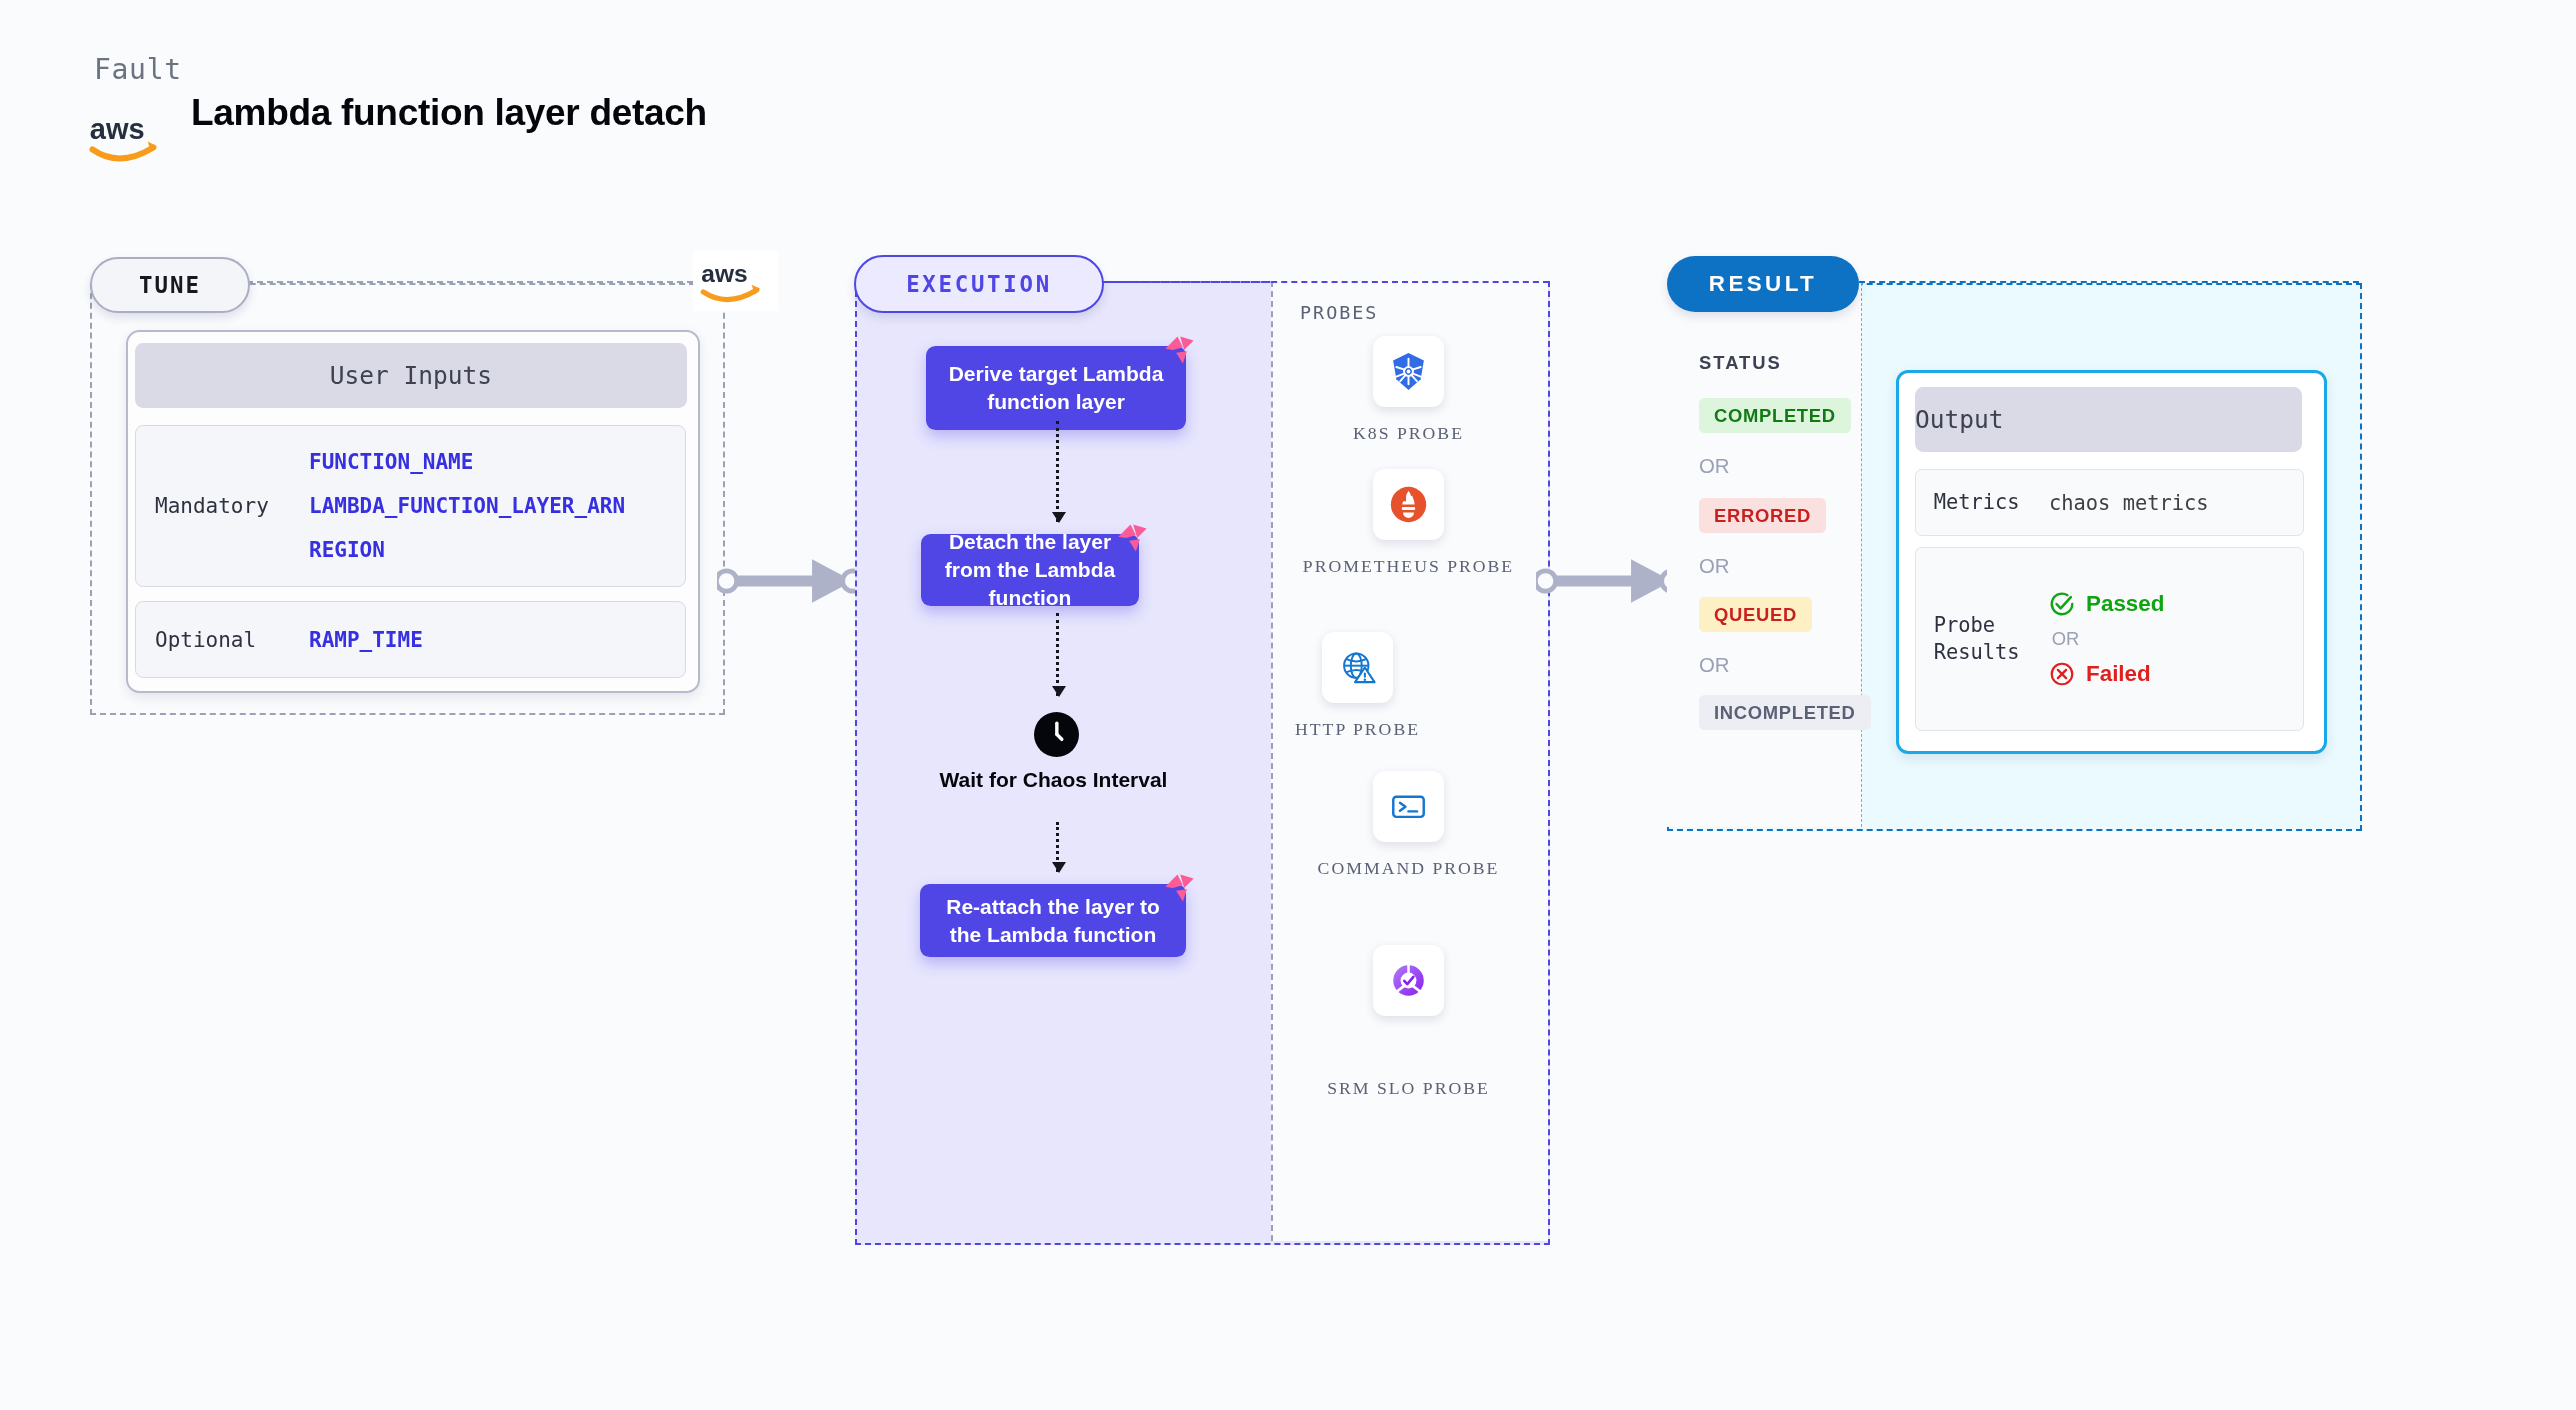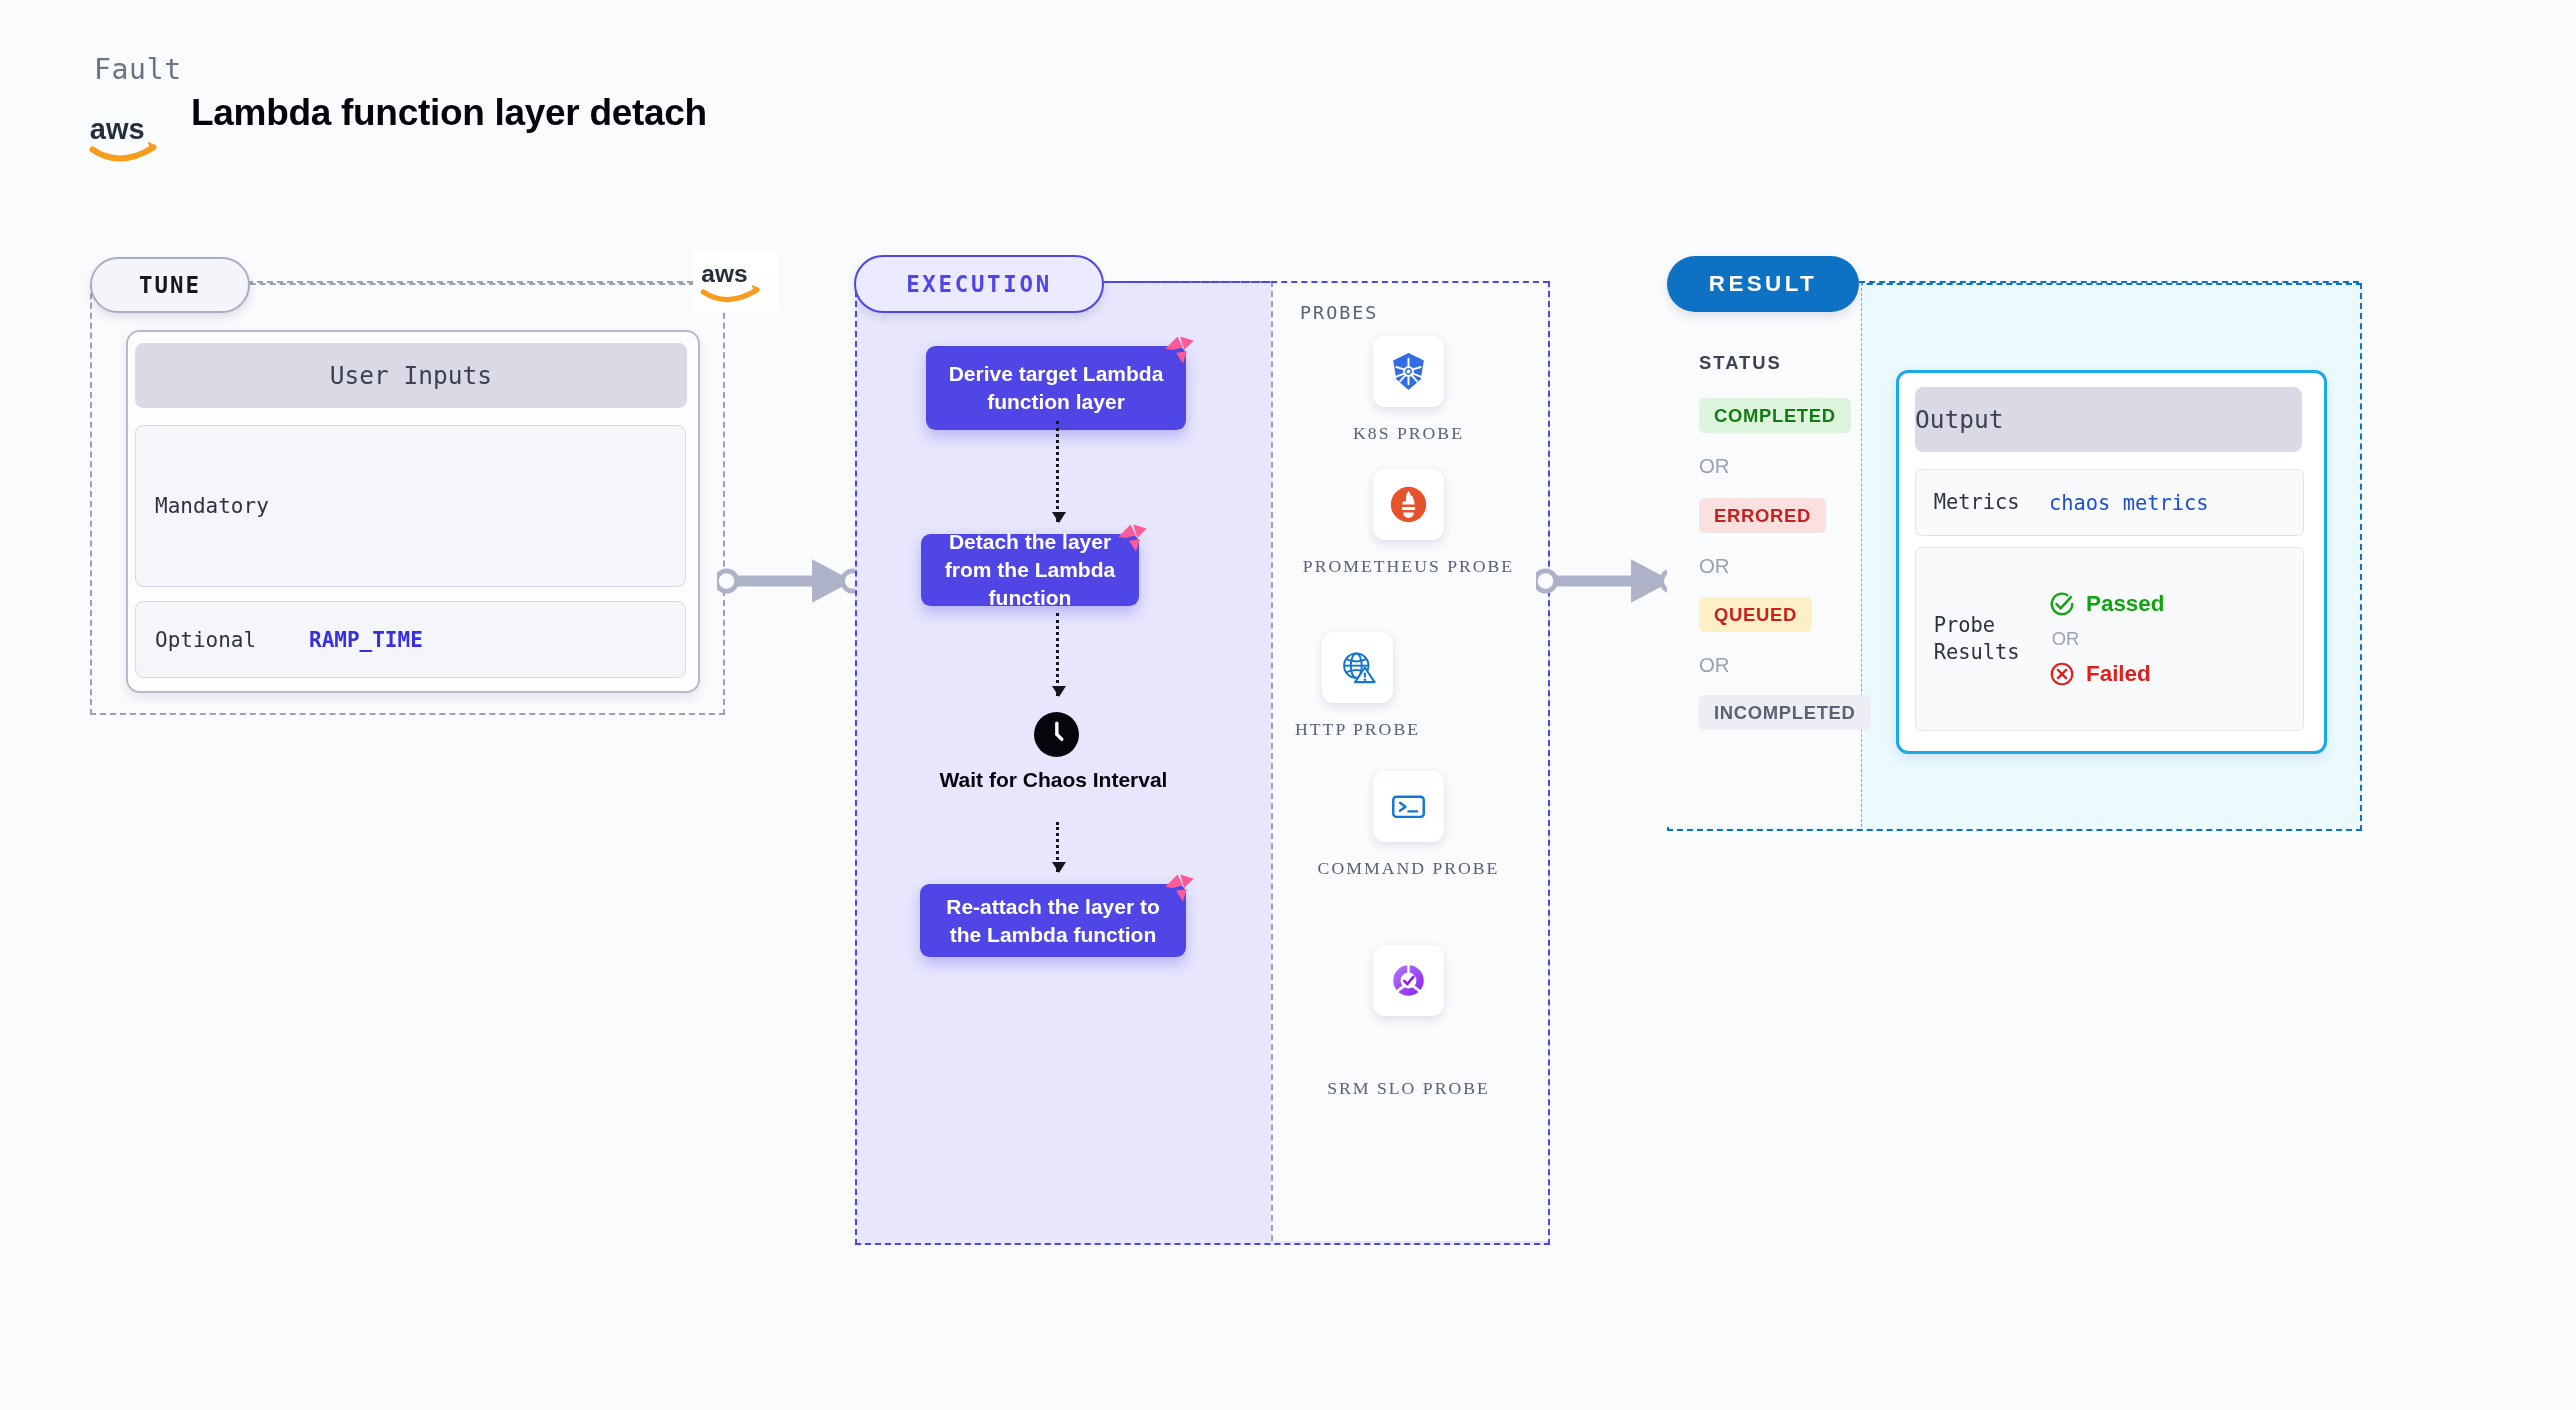--- a/index.html
+++ b/index.html
@@ -141,21 +141,21 @@
     border:1.4px solid #e0e3eb;border-radius:6.8px;display:flex;align-items:center;
   }
   #probe-results-row{
     left:1915px;top:547px;width:387px;height:182px;background:#f9fafc;
     border:1.4px solid #e0e3eb;border-radius:6.8px;display:flex;align-items:center;
   }
   .out-label{
     font-family:"DejaVu Sans Mono",monospace;font-size:20.4px;color:#2e3240;
     width:133px;padding-left:17.7px;box-sizing:border-box;flex:none;line-height:1.3;
   }
-  .out-value{font-family:"DejaVu Sans Mono",monospace;font-size:20.4px;color:#1d4ed8;}
+  .out-value{font-family:"DejaVu Sans Mono",monospace;font-size:20.4px;color:#404040;}
   .result-line{display:flex;align-items:center;gap:11px;font-size:22.4px;font-weight:bold;}
   #passed-line{color:#12a312;}
   #failed-line{color:#e01f1f;}
   #pr-or{font-size:18.4px;color:#9aa1b4;margin:11px 0 11px 2.7px;}
 
   
   .conn{position:absolute;height:82px;}
   #conn-1{left:717px;top:540px;width:146px;}
   #conn-2{left:1536px;top:540px;width:146px;}
 </style>
@@ -190,20 +190,25 @@
 </div>
 
 <div class="abs" id="user-inputs-card"></div>
 
 <div class="abs" id="user-inputs-header">
   <span class="t">User Inputs</span>
 </div>
 
 <div class="abs input-group" id="mandatory-group">
   <div class="group-label">Mandatory</div>
+  <div class="param-list">
+    <div class="param">FUNCTION_NAME</div>
+    <div class="param">LAMBDA_FUNCTION_LAYER_ARN</div>
+    <div class="param">REGION</div>
+  </div>
 </div>
 
 <div class="abs input-group" id="optional-group">
   <div class="group-label">Optional</div>
   <div class="param-list">
     <div class="param">RAMP_TIME</div>
   </div>
 </div>
 
 <div class="abs conn" id="conn-1">

